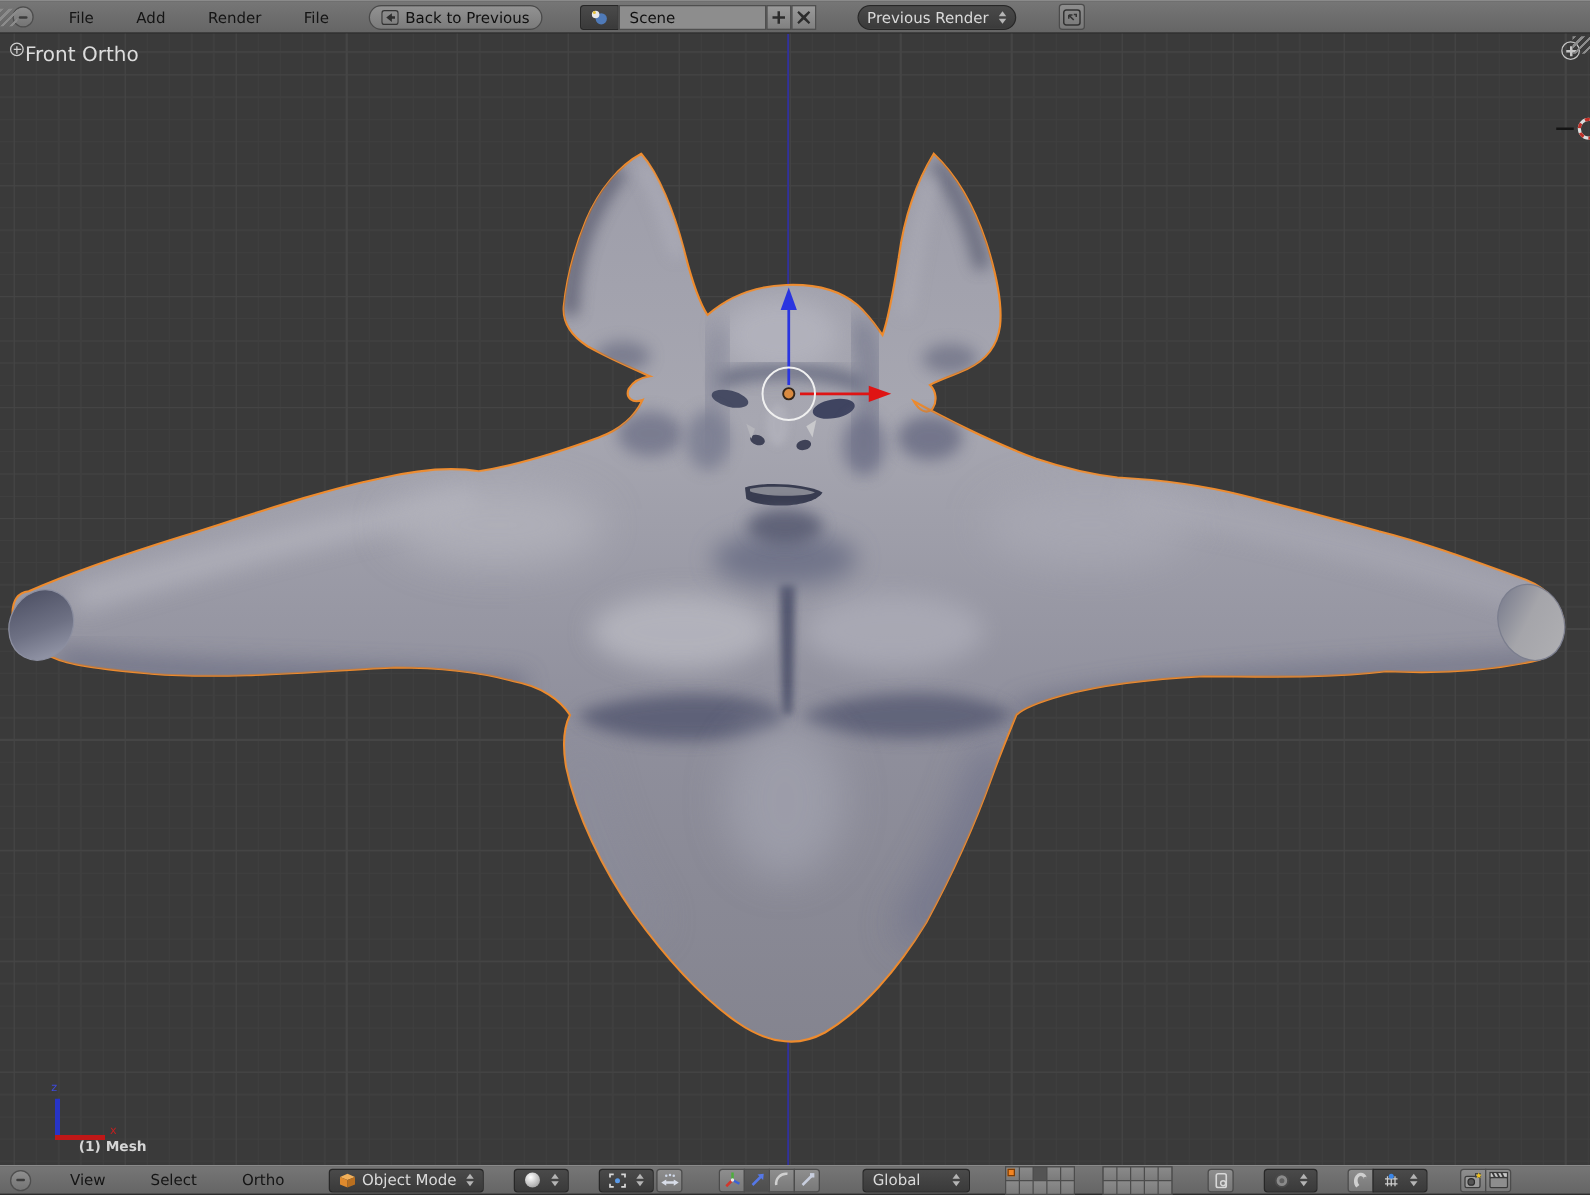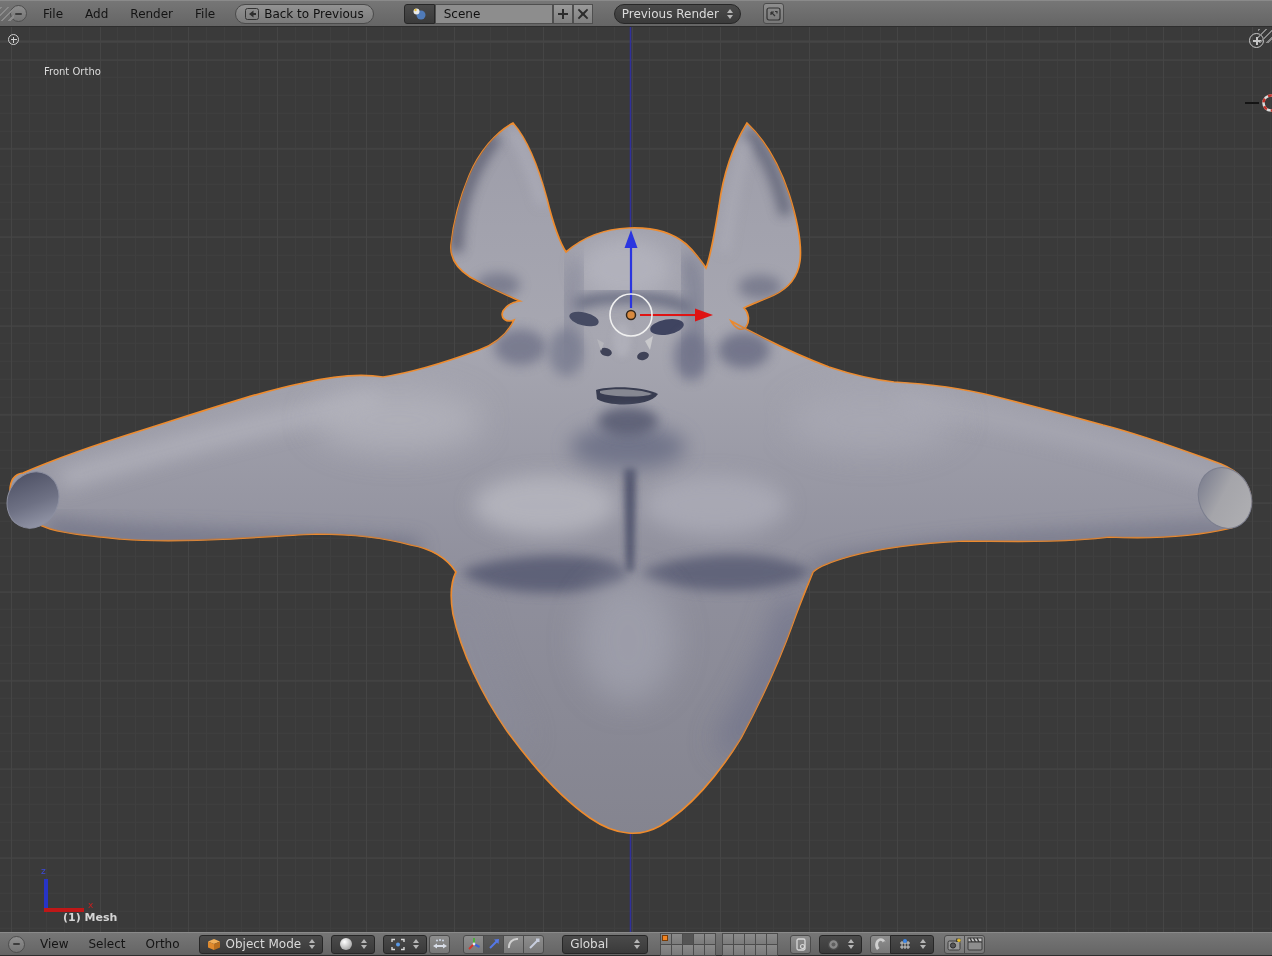--- a/index.html
+++ b/index.html
@@ -4,22 +4,22 @@
 <style>
   html,body{margin:0;padding:0;background:#222;}
   *{box-sizing:border-box;}
   .window{position:relative;width:1272px;height:956px;overflow:hidden;
     font-family:"DejaVu Sans","Liberation Sans",sans-serif;background:#3a3a3a;}
 
   
   .bar{position:absolute;left:0;width:1272px;display:flex;align-items:center;
     background:linear-gradient(#767676,#656565);border-top:1px solid #8a8a8a;
     border-bottom:1px solid #2e2e2e;color:#141414;font-size:12px;}
-  .info-bar{top:0;height:27px;padding:0 6px;gap:2px;}
-  .tool-bar{top:932px;height:24px;padding:0 4px;gap:2px;}
+  .info-bar{top:0;height:27px;padding:0 6px;gap:14px;}
+  .tool-bar{top:932px;height:24px;padding:0 4px;gap:18px;}
   .menu-label{padding:0 10px;color:#141414;cursor:default;}
   .tool-bar .menu-label{padding:0 9px;}
 
   .round-btn{display:inline-flex;align-items:center;justify-content:center;
     width:17px;height:17px;border-radius:50%;
     background:linear-gradient(#8f8f8f,#747474);border:1px solid #4e4e4e;margin:0 4px;}
   .round-btn .dash{width:7px;height:2px;background:#3c3c3c;border-radius:1px;}
 
   .lt-btn{display:inline-flex;align-items:center;gap:5px;height:20px;padding:0 9px;
     background:linear-gradient(#929292,#7b7b7b);border:1px solid #4a4a4a;border-radius:10px;
@@ -57,21 +57,21 @@
 
   
   .viewport{position:absolute;left:0;top:27px;width:1272px;height:905px;background:#3a3a3a;
     background-image:
       repeating-linear-gradient(to right,#454545 0 1px,transparent 1px 88.65px),
       repeating-linear-gradient(to bottom,#454545 0 1px,transparent 1px 88.65px),
       repeating-linear-gradient(to right,#3f3f3f 0 1px,transparent 1px 17.73px),
       repeating-linear-gradient(to bottom,#3f3f3f 0 1px,transparent 1px 17.73px);
     background-position:11px 0,0 32.5px,11px 0,0 14.8px;}
   .scene-svg{position:absolute;left:0;top:0;}
-  .vp-label{position:absolute;left:44px;top:7px;color:#dcdcdc;font-size:10px;margin-top:32px;}
+  .vp-label{position:absolute;left:20px;top:7px;color:#dcdcdc;font-size:16px;}
   .vp-label-icon{position:absolute;left:8px;top:7px;width:11px;height:11px;border:1px solid #cfcfcf;
     border-radius:50%;}
   .vp-label-icon::before,.vp-label-icon::after{content:"";position:absolute;background:#cfcfcf;}
   .vp-label-icon::before{left:4px;top:1.5px;width:1px;height:6px;}
   .vp-label-icon::after{left:1.5px;top:4px;width:6px;height:1px;}
   .vp-plus{position:absolute;right:8px;top:6px;width:15px;height:15px;border:1px solid #c6c6c6;
     border-radius:50%;}
   .vp-plus::before,.vp-plus::after{content:"";position:absolute;background:#c6c6c6;}
   .vp-plus::before{left:6px;top:2.5px;width:1.5px;height:8px;}
   .vp-plus::after{left:2.5px;top:6px;width:8px;height:1.5px;}
@@ -103,21 +103,21 @@
     <span class="menu-label">File</span>
 
     <span class="lt-btn" style="margin-left:8px">
       <svg width="14" height="12" viewBox="0 0 14 12">
         <rect x="0.5" y="0.5" width="13" height="11" rx="2" fill="none" stroke="#333"></rect>
         <path d="M8.5 2.5 L4 6 L8.5 9.5 L8.5 7 L11 7 L11 5 L8.5 5 Z" fill="#2e2e2e"></path>
       </svg>
       <span>Back to Previous</span>
     </span>
 
-    <span class="grp" style="margin-left:28px">
+    <span class="grp" style="margin-left:16px">
       <span class="dk" style="border-radius:3px 0 0 3px">
         <svg width="15" height="14" viewBox="0 0 15 14">
           <circle cx="9" cy="8" r="4.5" fill="#4f7ab8"></circle>
           <circle cx="4.5" cy="4.5" r="3" fill="#e8e8e8"></circle>
           <circle cx="3.5" cy="3" r="1.2" fill="#e8c23a"></circle>
         </svg>
       </span>
       <span class="field">
         <span>Scene</span>
       </span>

